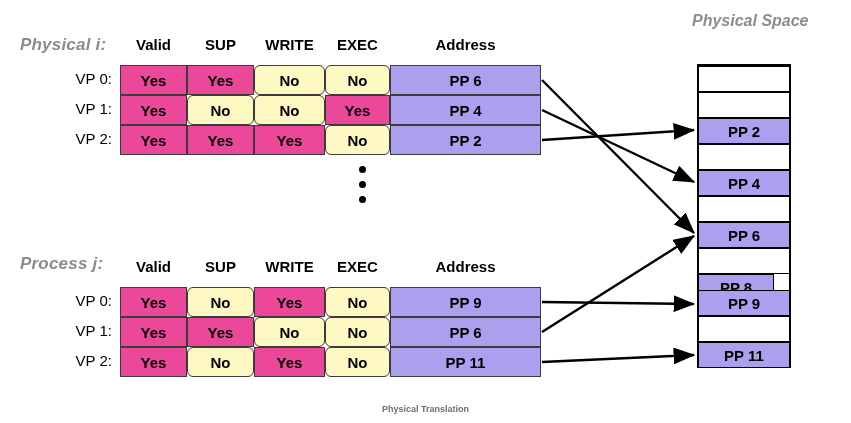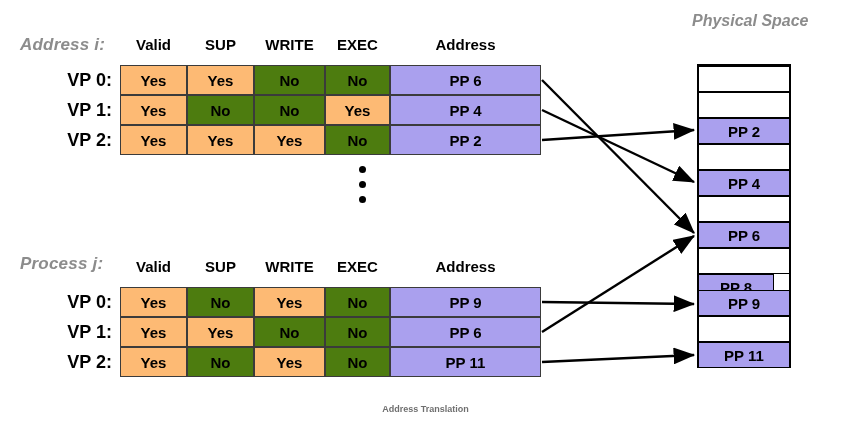--- a/index.html
+++ b/index.html
@@ -33,42 +33,42 @@
     font-weight: bold;
     font-size: 15px;
     color: #000000;
     text-align: center;
     white-space: nowrap;
   }
 
   
   .vp-label {
     position: absolute;
-    font-weight: bold;
-    font-size: 18px;
+    font-weight: normal;
+    font-size: 15px;
     color: #000000;
     text-align: right;
     white-space: nowrap;
   }
 
   
   .cell {
     position: absolute;
     box-sizing: border-box;
     border: 1.4px solid #3b3b3b;
     font-weight: bold;
     font-size: 15px;
     color: #000000;
     display: flex;
     align-items: center;
     justify-content: center;
     white-space: nowrap;
   }
-  .cell.yes  { background: #fdba74; }
-  .cell.no   { background: #4d7c0f; }
+  .cell.yes  { background: #ec4899; }
+  .cell.no   { background: #fef9c3; border-radius: 6px; }
   .cell.addr { background: #aaa0ee; }
 
   
   .dots {
     position: absolute;
     width: 7px;
     height: 7px;
     border-radius: 50%;
     background: #000000;
   }
@@ -123,21 +123,21 @@
     text-align: center;
     left: 0;
     white-space: nowrap;
   }
 </style>
 </head>
 <body>
 
 <div id="stage">
 
-  <div class="proc-title" style="left:20px; top:35px;">Address i:</div>
+  <div class="proc-title" style="left:20px; top:35px;">Physical i:</div>
 
   <div class="col-head" style="left:120px; top:36px; width:67px;">Valid</div>
   <div class="col-head" style="left:187px; top:36px; width:67px;">SUP</div>
   <div class="col-head" style="left:254px; top:36px; width:71px;">WRITE</div>
   <div class="col-head" style="left:325px; top:36px; width:65px;">EXEC</div>
   <div class="col-head" style="left:390px; top:36px; width:151px;">Address</div>
 
   <div class="vp-label" style="left:40px; top:70px; width:72px;">VP 0:</div>
   <div class="vp-label" style="left:40px; top:100px; width:72px;">VP 1:</div>
   <div class="vp-label" style="left:40px; top:130px; width:72px;">VP 2:</div>
@@ -226,15 +226,15 @@
 
     <line x1="542" y1="140" x2="694" y2="130" stroke="#000000" stroke-width="2.4" marker-end="url(#ah)"></line>
 
     <line x1="542" y1="302" x2="694" y2="304" stroke="#000000" stroke-width="2.4" marker-end="url(#ah)"></line>
 
     <line x1="542" y1="332" x2="694" y2="236" stroke="#000000" stroke-width="2.4" marker-end="url(#ah)"></line>
 
     <line x1="542" y1="362" x2="694" y2="355" stroke="#000000" stroke-width="2.4" marker-end="url(#ah)"></line>
   </svg>
 
-  <div class="caption" style="top:404px;">Address Translation</div>
+  <div class="caption" style="top:404px;">Physical Translation</div>
 
 </div>
 
 </body></html>

